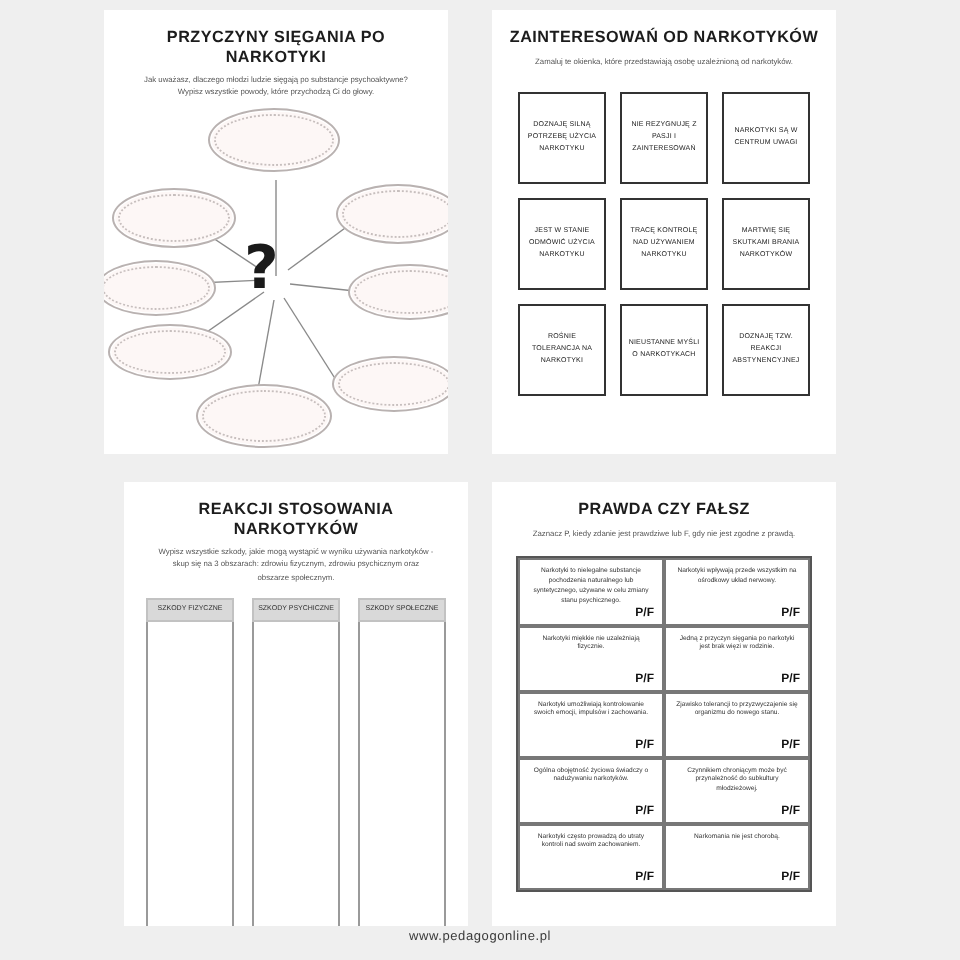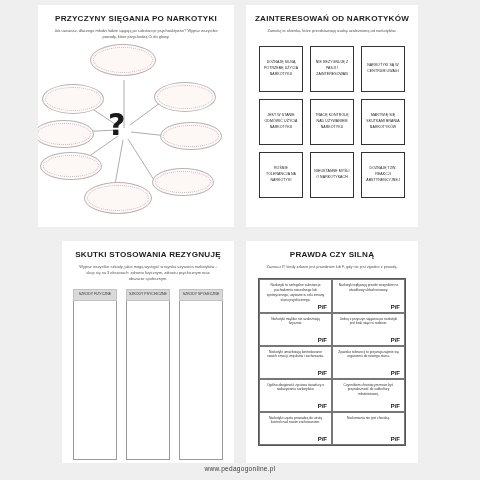--- a/index.html
+++ b/index.html
@@ -17,21 +17,21 @@
     grid-template-rows: 232px 232px;
     column-gap: 8px;
     row-gap: 4px;
     padding: 5px 0 0 0;
   }
   .sheet {
     background: #ffffff;
     position: relative;
     overflow: hidden;
   }
-  .sheet.tl { width: 196px; height: 222px; justify-self: end; margin-right: 2px; }
+  .sheet.tl { width: 172px; height: 222px; justify-self: end; margin-right: 12px; }
   .sheet.tr { width: 172px; height: 222px; justify-self: start; margin-left: 2px; }
   .sheet.bl { width: 172px; height: 222px; justify-self: end; margin-right: 2px; }
   .sheet.br { width: 172px; height: 222px; justify-self: start; margin-left: 2px; }
 
   .sheet-title {
     text-align: center;
     font-weight: bold;
     font-size: 8.1px;
     letter-spacing: 0.25px;
     color: #1c1c1c;
@@ -205,40 +205,40 @@
       <div class="gcell">JEST W STANIE ODMÓWIĆ UŻYCIA NARKOTYKU</div>
       <div class="gcell">TRACĘ KONTROLĘ NAD UŻYWANIEM NARKOTYKU</div>
       <div class="gcell">MARTWIĘ SIĘ SKUTKAMI BRANIA NARKOTYKÓW</div>
       <div class="gcell">ROŚNIE TOLERANCJA NA NARKOTYKI</div>
       <div class="gcell">NIEUSTANNE MYŚLI O NARKOTYKACH</div>
       <div class="gcell">DOZNAJĘ TZW. REAKCJI ABSTYNENCYJNEJ</div>
     </div>
   </div>
 
   <div class="sheet bl">
-    <div class="sheet-title">SKUTKI STOSOWANIA REZYGNUJĘ</div>
+    <div class="sheet-title">REAKCJI STOSOWANIA NARKOTYKÓW</div>
     <div class="sheet-sub">Wypisz wszystkie szkody, jakie mogą wystąpić w wyniku używania narkotyków - skup się na 3 obszarach: zdrowiu fizycznym, zdrowiu psychicznym oraz obszarze społecznym.</div>
     <div class="cols">
       <div class="col">
         <div class="col-tab">SZKODY FIZYCZNE</div>
         <div class="col-body"></div>
       </div>
       <div class="col">
         <div class="col-tab">SZKODY PSYCHICZNE</div>
         <div class="col-body"></div>
       </div>
       <div class="col">
         <div class="col-tab">SZKODY SPOŁECZNE</div>
         <div class="col-body"></div>
       </div>
     </div>
   </div>
 
   <div class="sheet br">
-    <div class="sheet-title">PRAWDA CZY SILNĄ</div>
+    <div class="sheet-title">PRAWDA CZY FAŁSZ</div>
     <div class="sheet-sub">Zaznacz P, kiedy zdanie jest prawdziwe lub F, gdy nie jest zgodne z prawdą.</div>
     <div class="tf-table">
       <div class="tf-cell">
         <div class="tf-text">Narkotyki to nielegalne substancje pochodzenia naturalnego lub syntetycznego, używane w celu zmiany stanu psychicznego.</div>
         <div class="tf-pf">P/F</div>
       </div>
       <div class="tf-cell">
         <div class="tf-text">Narkotyki wpływają przede wszystkim na ośrodkowy układ nerwowy.</div>
         <div class="tf-pf">P/F</div>
       </div>

